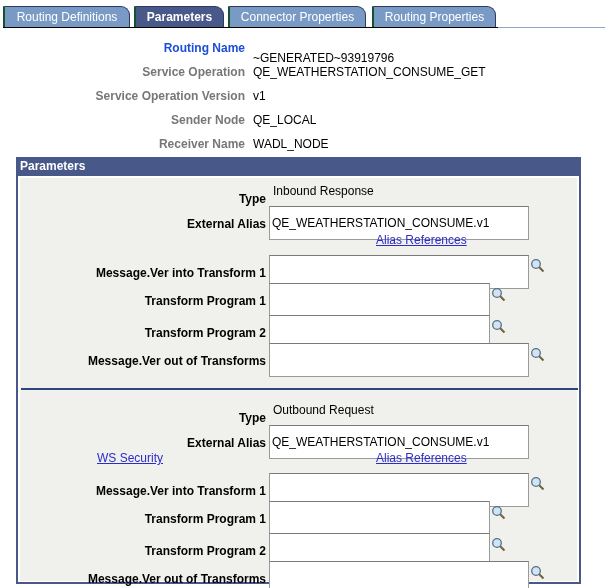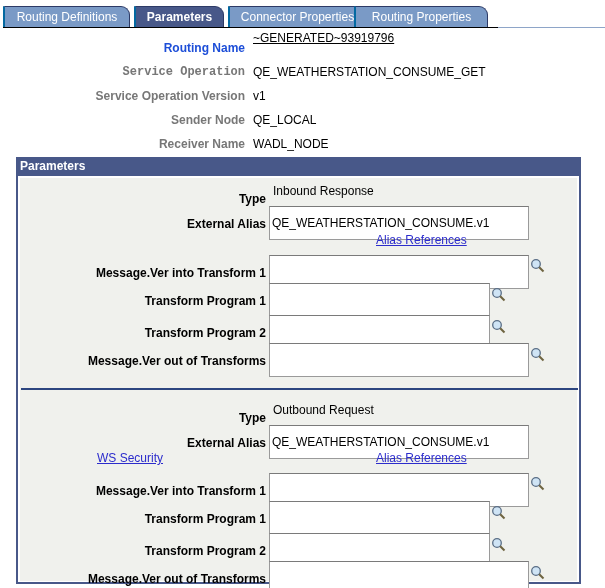--- a/index.html
+++ b/index.html
@@ -3,21 +3,21 @@
 <meta charset="utf-8">
 <style>
   html, body { margin:0; padding:0; background:#ffffff; }
   body { width:605px; height:588px; position:relative; overflow:hidden;
          font-family:"Liberation Sans", sans-serif; font-size:12px; color:#000; }
 
   
   .tab { position:absolute; top:6px; height:21px; box-sizing:border-box;
          background:#7a9ac6; color:#ffffff; border:1px solid #2d3a66; border-bottom:none;
          border-radius:0 9px 0 0; font-size:12px; line-height:20px; text-align:center;
-         border-left:2px solid #0369a1; }
+         border-left:2px solid #14532d; }
   .tab.active { background:#485889; font-weight:bold; height:22px; }
   .tab-baseline-left { position:absolute; top:27px; left:3px; width:495px; height:1px; background:#000; }
   .tab-baseline-right { position:absolute; top:27px; left:498px; width:107px; height:1px; background:#8ea5c8; }
 
   
   .info-label { position:absolute; right:360px; text-align:right; white-space:nowrap;
                 font-weight:bold; color:#777777; }
   .info-label.strong { color:#1d4ed8; }
   .info-value { position:absolute; left:253px; white-space:nowrap; color:#000; }
 
@@ -37,28 +37,28 @@
              font-size:12px; padding:16px 2px; line-height:17px; }
   .link { position:absolute; color:#2c2ccc; text-decoration:underline; white-space:nowrap; cursor:pointer; }
   .lookup { position:absolute; width:15px; height:15px; cursor:pointer; }
 </style>
 </head>
 <body>
 
 <div class="tab" style="left:3px;width:127px;">Routing Definitions</div>
 <div class="tab active" style="left:134px;width:90px;">Parameters</div>
 <div class="tab" style="left:228px;width:138px;">Connector Properties</div>
-<div class="tab" style="left:354px;width:134px;">Routing Properties</div>
+<div class="tab" style="left:372px;width:124px;">Routing Properties</div>
 <div class="tab-baseline-left"></div>
 <div class="tab-baseline-right"></div>
 
 <div class="info-label strong" style="top:41px;">Routing Name</div>
-<div class="info-value" style="top:31px;text-decoration:underline;">~GENERATED~93919796</div>
+<div class="info-value" style="top:51px;">~GENERATED~93919796</div>
 
-<div class="info-label" style="top:65px;font-family:Liberation Mono, monospace;">Service Operation</div>
+<div class="info-label" style="top:65px;">Service Operation</div>
 <div class="info-value" style="top:65px;">QE_WEATHERSTATION_CONSUME_GET</div>
 
 <div class="info-label" style="top:89px;">Service Operation Version</div>
 <div class="info-value" style="top:89px;">v1</div>
 
 <div class="info-label" style="top:113px;">Sender Node</div>
 <div class="info-value" style="top:113px;">QE_LOCAL</div>
 
 <div class="info-label" style="top:137px;">Receiver Name</div>
 <div class="info-value" style="top:137px;">WADL_NODE</div>

